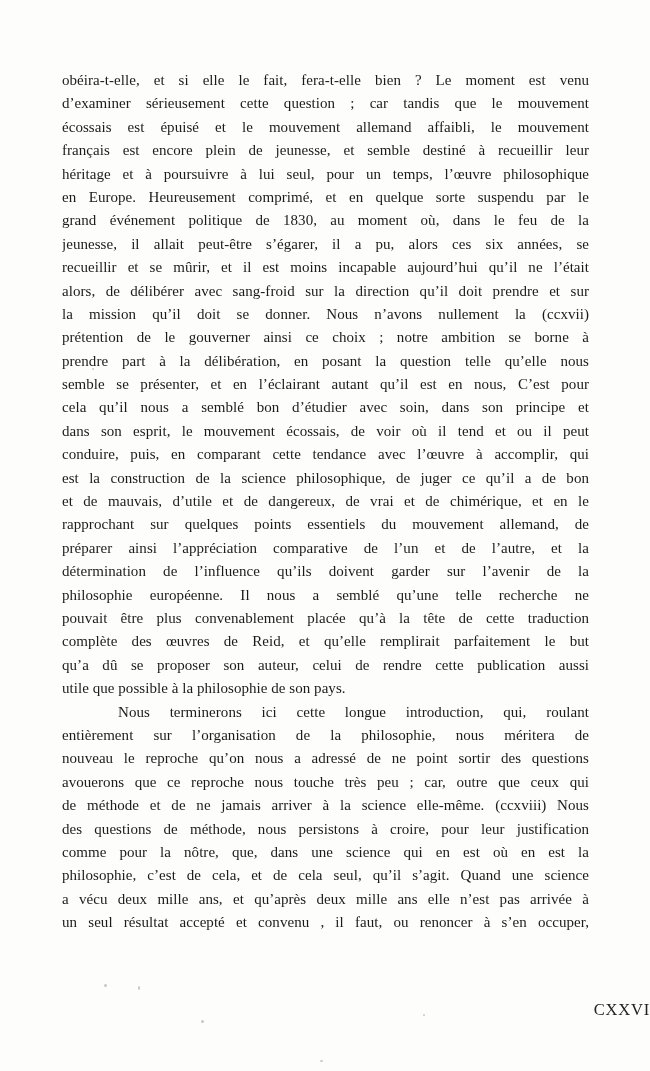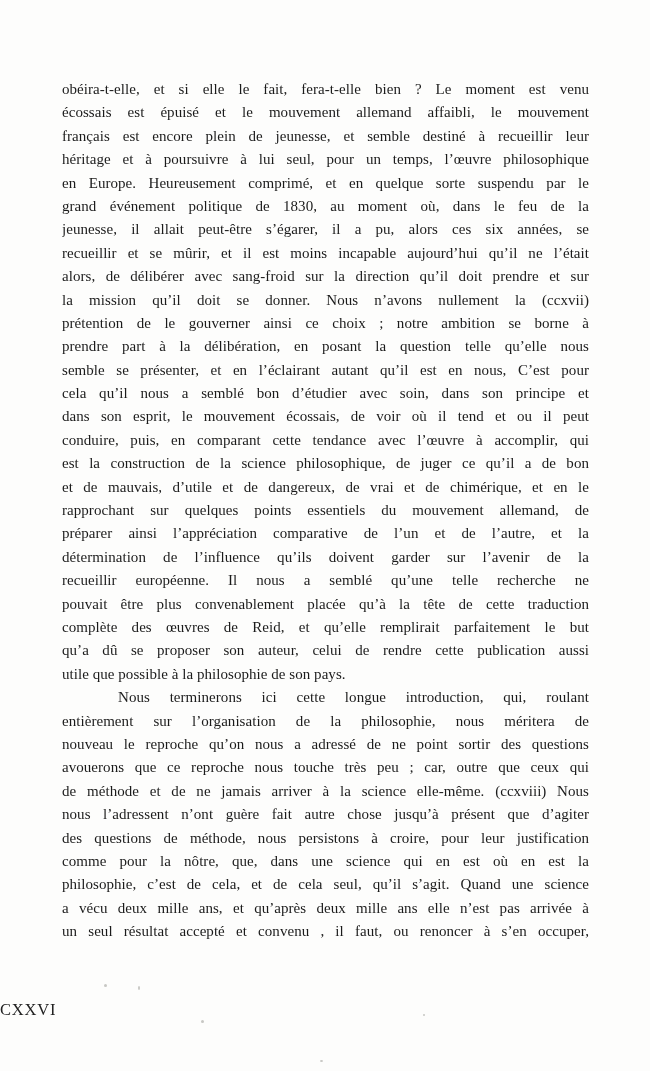--- a/index.html
+++ b/index.html
@@ -12,21 +12,21 @@
     width: 650px;
     height: 1071px;
     background: #fdfdfc;
     font-family: "Liberation Serif", serif;
     color: #1b1b1b;
     overflow: hidden;
   }
   .text-block {
     position: absolute;
     left: 62px;
-    top: 78px;
+    top: 69px;
     width: 527px;
   }
   .line {
     font-size: 15px;
     line-height: 23.4px;
     height: 23.4px;
     text-align: justify;
     text-align-last: justify;
     overflow: hidden;
     white-space: normal;
@@ -37,69 +37,69 @@
   }
   .line.nojust {
     text-align: justify;
     text-align-last: left;
   }
   .page-number {
     position: absolute;
     top: 1000px;
     left: 0;
     width: 100%;
-    text-align: left;
+    text-align: right;
     font-size: 16.5px;
     letter-spacing: 0.8px;
     color: #222222;
   }
   .speckle {
     position: absolute;
     background: #9a9a96;
     border-radius: 50%;
     opacity: 0.55;
   }
 </style>
 </head>
 <body>
 
 <div class="page">
   <div class="text-block">
       <div class="line">obéira-t-elle, et si elle le fait, fera-t-elle bien ? Le moment est venu</div>
+      <div class="line">d’examiner sérieusement cette question ; car tandis que le mouvement</div>
       <div class="line">écossais est épuisé et le mouvement allemand affaibli, le mouvement</div>
       <div class="line">français est encore plein de jeunesse, et semble destiné à recueillir leur</div>
       <div class="line">héritage et à poursuivre à lui seul, pour un temps, l’œuvre philosophique</div>
       <div class="line">en Europe. Heureusement comprimé, et en quelque sorte suspendu par le</div>
       <div class="line">grand événement politique de 1830, au moment où, dans le feu de la</div>
       <div class="line">jeunesse, il allait peut-être s’égarer, il a pu, alors ces six années, se</div>
       <div class="line">recueillir et se mûrir, et il est moins incapable aujourd’hui qu’il ne l’était</div>
       <div class="line">alors, de délibérer avec sang-froid sur la direction qu’il doit prendre et sur</div>
       <div class="line">la mission qu’il doit se donner. Nous n’avons nullement la (ccxvii)</div>
       <div class="line">prétention de le gouverner ainsi ce choix ; notre ambition se borne à</div>
       <div class="line">prendre part à la délibération, en posant la question telle qu’elle nous</div>
       <div class="line">semble se présenter, et en l’éclairant autant qu’il est en nous, C’est pour</div>
       <div class="line">cela qu’il nous a semblé bon d’étudier avec soin, dans son principe et</div>
       <div class="line">dans son esprit, le mouvement écossais, de voir où il tend et ou il peut</div>
       <div class="line">conduire, puis, en comparant cette tendance avec l’œuvre à accomplir, qui</div>
       <div class="line">est la construction de la science philosophique, de juger ce qu’il a de bon</div>
       <div class="line">et de mauvais, d’utile et de dangereux, de vrai et de chimérique, et en le</div>
       <div class="line">rapprochant sur quelques points essentiels du mouvement allemand, de</div>
       <div class="line">préparer ainsi l’appréciation comparative de l’un et de l’autre, et la</div>
       <div class="line">détermination de l’influence qu’ils doivent garder sur l’avenir de la</div>
-      <div class="line">recueillir européenne. Il nous a semblé qu’une telle recherche ne</div>
+      <div class="line">philosophie européenne. Il nous a semblé qu’une telle recherche ne</div>
       <div class="line">pouvait être plus convenablement placée qu’à la tête de cette traduction</div>
       <div class="line">complète des œuvres de Reid, et qu’elle remplirait parfaitement le but</div>
       <div class="line">qu’a dû se proposer son auteur, celui de rendre cette publication aussi</div>
       <div class="line nojust">utile que possible à la philosophie de son pays.</div>
       <div class="line indent">Nous terminerons ici cette longue introduction, qui, roulant</div>
       <div class="line">entièrement sur l’organisation de la philosophie, nous méritera de</div>
       <div class="line">nouveau le reproche qu’on nous a adressé de ne point sortir des questions</div>
       <div class="line">avouerons que ce reproche nous touche très peu ; car, outre que ceux qui</div>
       <div class="line">de méthode et de ne jamais arriver à la science elle-même. (ccxviii) Nous</div>
-      <div class="line">nous l’adressent n’ont guère fait autre chose jusqu’à présent que d’agiter</div>
       <div class="line">des questions de méthode, nous persistons à croire, pour leur justification</div>
       <div class="line">comme pour la nôtre, que, dans une science qui en est où en est la</div>
       <div class="line">philosophie, c’est de cela, et de cela seul, qu’il s’agit. Quand une science</div>
       <div class="line">a vécu deux mille ans, et qu’après deux mille ans elle n’est pas arrivée à</div>
       <div class="line">un seul résultat accepté et convenu , il faut, ou renoncer à s’en occuper,</div>
     </div>
   <div class="page-number">CXXVI</div>
   <div class="speckle" style="left:104px; top:984px; width:3px; height:3px;"></div>
   <div class="speckle" style="left:138px; top:986px; width:2px; height:4px;"></div>
   <div class="speckle" style="left:201px; top:1020px; width:3px; height:3px;"></div>

